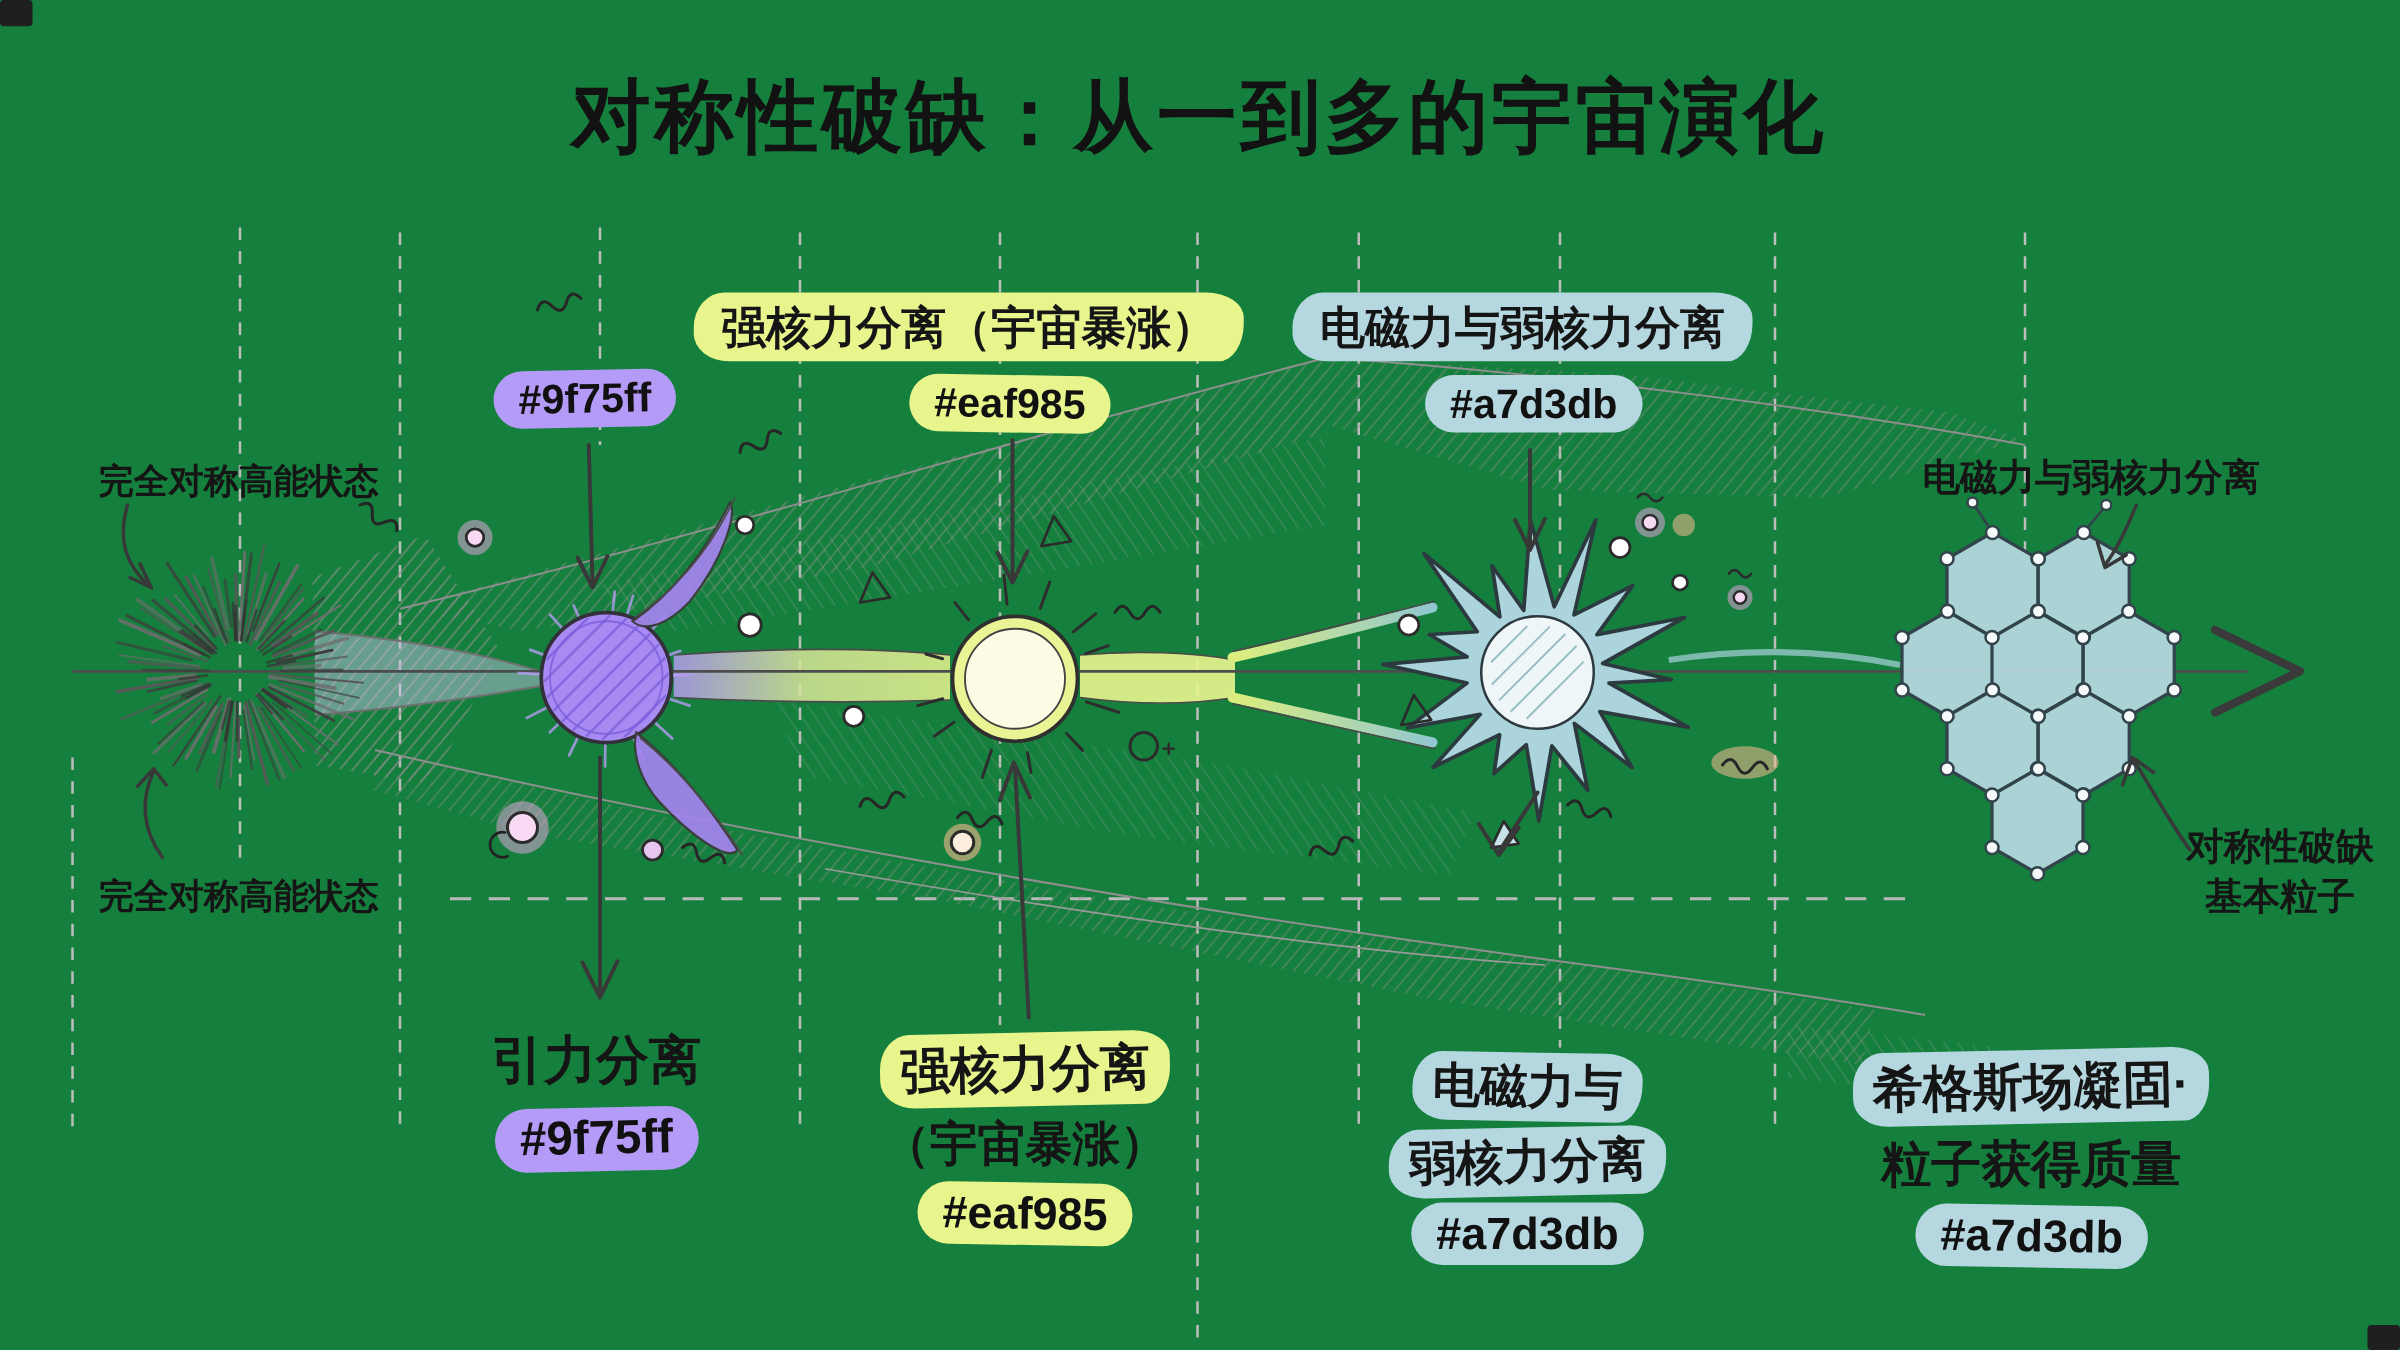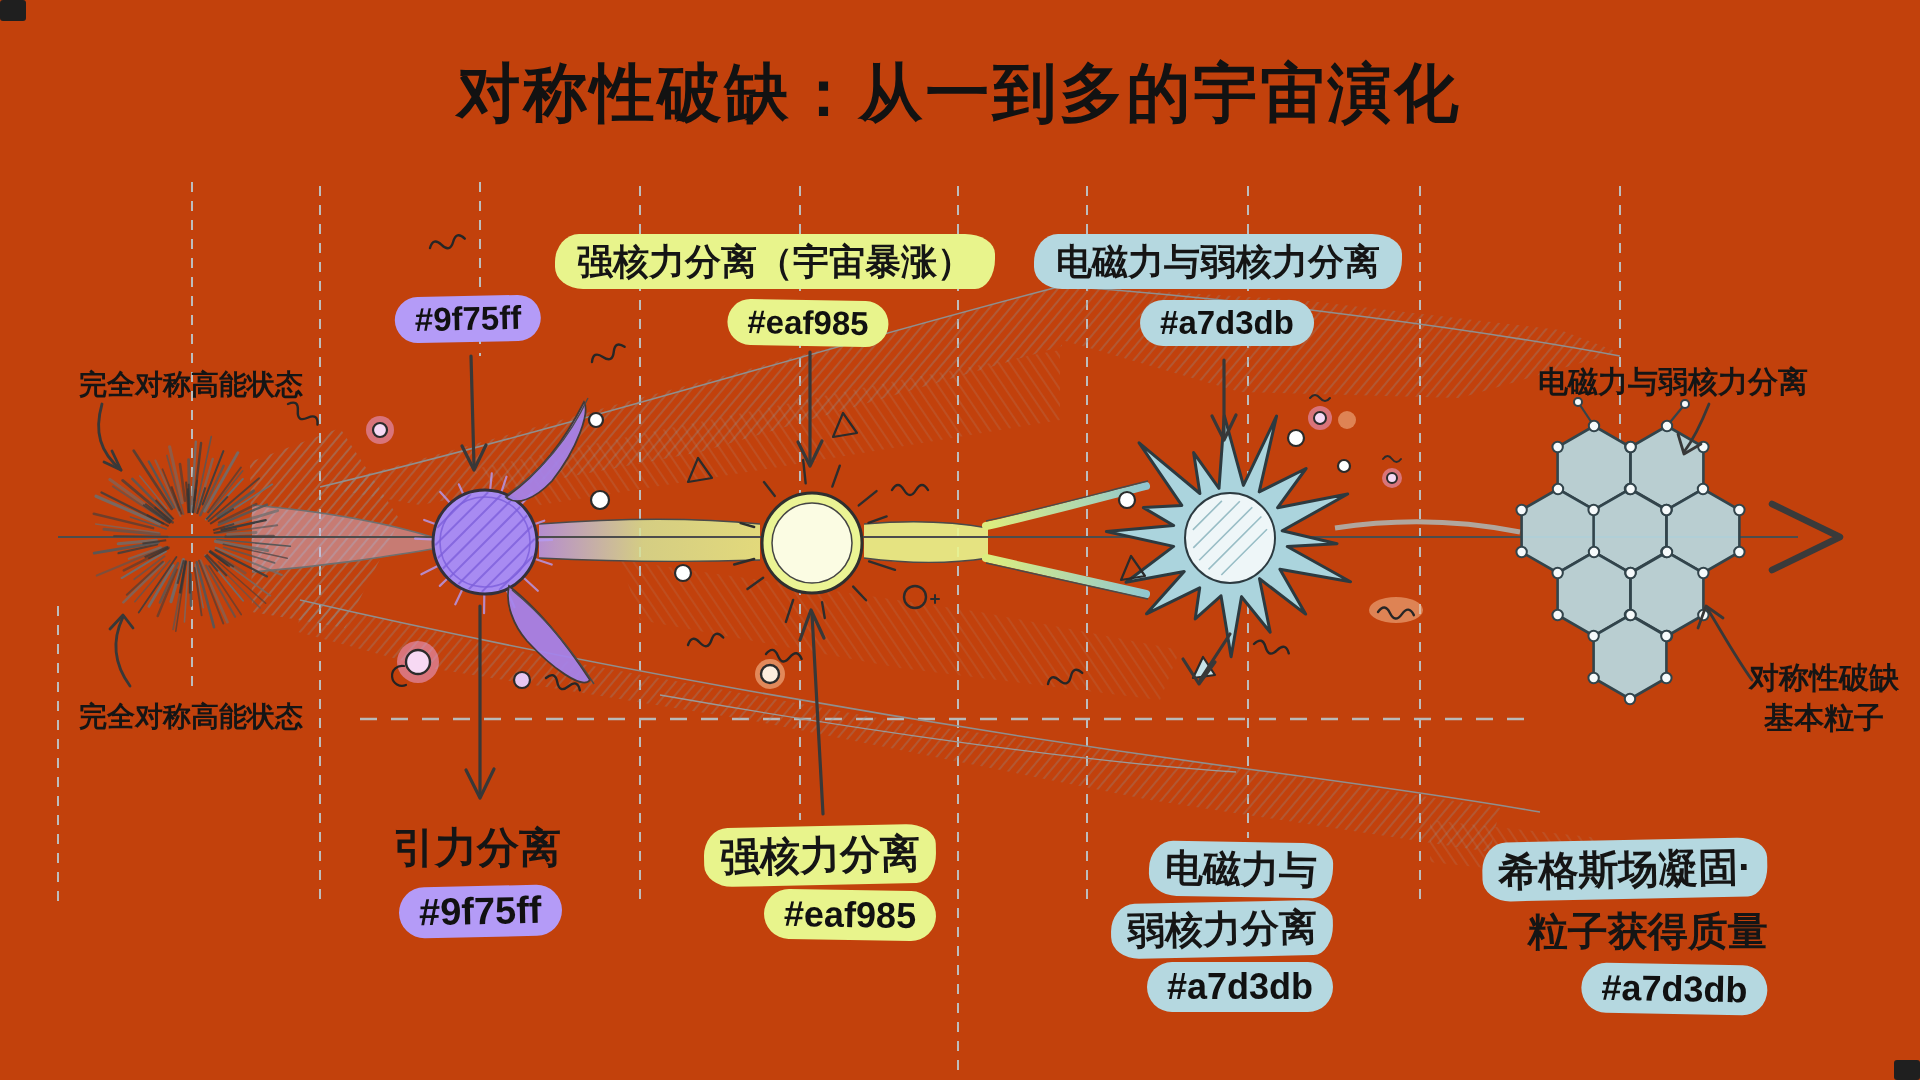--- a/index.html
+++ b/index.html
@@ -1,35 +1,35 @@
 <!DOCTYPE html>
 <html><head>
 <meta charset="utf-8">
 <style>
   html,body{margin:0;padding:0;background:#e9e9e9;}
   .canvas{
     position:relative;width:1920px;height:1080px;overflow:hidden;
-    background:#c2410c;
+    background:#15803d;
     font-family:"Liberation Sans", sans-serif;
     color:#151515;
   }
   .canvas svg{position:absolute;left:0;top:0;z-index:1;}
   .lbl{position:absolute;z-index:2;white-space:nowrap;}
   .cx{transform:translateX(-50%);}
   .t-title{left:959px;top:50px;font-size:64px;font-weight:800;letter-spacing:3px;color:#121212;}
   .callout{font-size:28px;font-weight:700;}
   .stage-top{font-size:36px;font-weight:700;padding:7px 22px;}
   .hl-y{background:#e8f48c;border-radius:24px 30px 20px 28px / 28px 20px 30px 22px;}
   .hl-b{background:#b5d8e0;border-radius:24px 30px 20px 28px / 28px 20px 30px 22px;}
   .badge{display:inline-block;font-weight:700;border-radius:34px;padding:4px 20px;color:#111;}
   .badge.purple{background:#b49bf7;}
   .badge.yellow{background:#e8f48c;}
   .badge.blue{background:#b5d8e0;}
   .f33{font-size:33px;} .f36{font-size:36px;} .f38{font-size:38px;}
-  .stack{position:absolute;z-index:2;transform:translateX(-50%);display:flex;flex-direction:column;align-items:flex-end;gap:7px;text-align:center;}
+  .stack{position:absolute;z-index:2;transform:translateX(-50%);display:flex;flex-direction:column;align-items:center;gap:7px;text-align:center;}
   .big{font-size:42px;font-weight:800;}
   .b40{font-size:40px;font-weight:800;}
   .b38{font-size:38px;font-weight:800;}
   .rot-1{transform:rotate(-1.2deg);} .rot1{transform:rotate(1deg);}
   .hl-pad{padding:2px 16px;}
   .two-line{line-height:1.32;text-align:center;}
 </style>
 </head>
 <body>
 
@@ -452,20 +452,21 @@
   <div>基本粒子</div>
 </div>
 
 <div class="stack" style="left:477px;top:820px;gap:10px;">
   <div class="big">引力分离</div>
   <span class="badge purple f38 rot-1">#9f75ff</span>
 </div>
 
 <div class="stack" style="left:820px;top:826px;gap:5px;">
   <span class="b40 hl-y hl-pad rot-1">强核力分离</span>
+  <div class="b38">（宇宙暴涨）</div>
   <span class="badge yellow f36 rot1">#eaf985</span>
 </div>
 
 <div class="stack" style="left:1222px;top:842px;gap:5px;">
   <span class="b38 hl-b hl-pad rot1">电磁力与</span>
   <span class="b38 hl-b hl-pad rot-1">弱核力分离</span>
   <span class="badge blue f36">#a7d3db</span>
 </div>
 
 <div class="stack" style="left:1625px;top:840px;gap:5px;">

